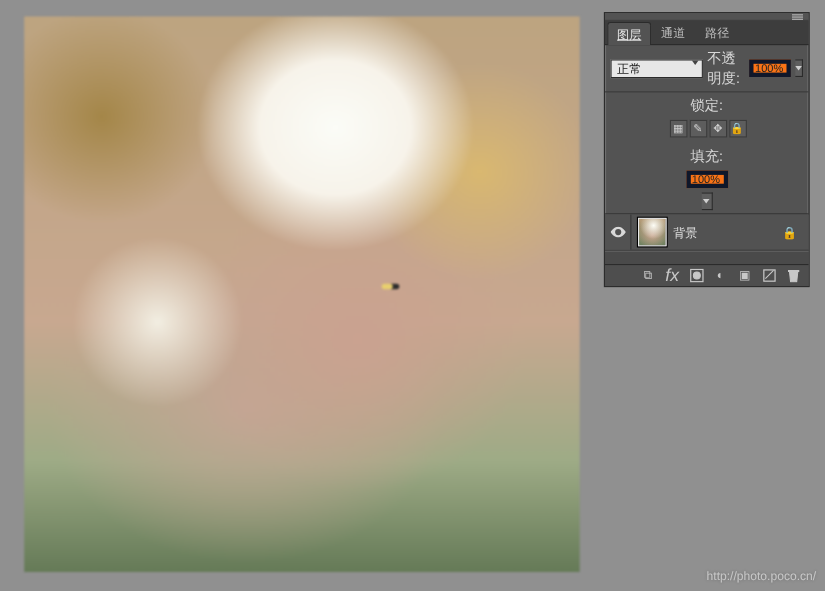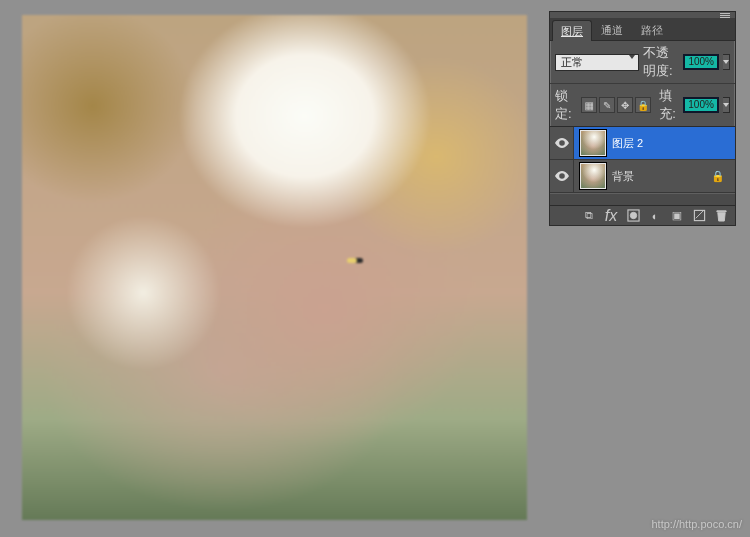--- a/index.html
+++ b/index.html
@@ -77,40 +77,40 @@
     background:#535353;
     color:#e8e8e8;
     border-color:#2b2b2b;
     border-top-left-radius:3px;
     border-top-right-radius:3px;
     position:relative; top:1px;text-decoration:underline;
   }
 
   .row { display:flex; align-items:center; padding:3px 5px; gap:4px; }
   .row.controls1{ border-bottom:1px solid #3b3b3b; }
-  .row.controls2{ border-bottom:1px solid #2b2b2b; }
+  .row.controls2{ border-bottom:1px solid #2b2b2b;flex-direction:column; }
 
   .blend-select{
     flex:0 0 84px;
     height:17px;
     background:#e7e7e7;
     border:1px solid #2b2b2b;
     display:flex; align-items:flex-start; justify-content:space-between;
     padding:0 3px 0 5px;
     font-size:11px;
     color:#222;
   }
   .blend-select .chev{
     width:0;height:0;border-left:3px solid transparent;border-right:3px solid transparent;border-top:4px solid #444;
   }
   .lbl{ color:#d8d8d8; font-size:13px; }
   .pct-input{
     width:38px;height:16px;
-    background:#14b8a6;border:2px solid #0f172a;
-    display:flex;align-items:flex-start;justify-content:flex-end;
+    background:#f97316;border:4px solid #0f172a;
+    display:flex;align-items:center;justify-content:flex-end;
     padding:0 3px;font-size:10px;color:#222;
   }
   .pct-chev{
     width:10px;height:16px;border:1px solid #2b2b2b;border-left:none;
     background:#5e5e5e;display:flex;align-items:center;justify-content:center;
   }
   .pct-chev::after{content:"";width:0;height:0;border-left:3px solid transparent;border-right:3px solid transparent;border-top:4px solid #cfcfcf;}
 
   .lockicons{ display:flex; gap:2px; margin-left:2px; }
   .lockicons .li{
@@ -218,29 +218,20 @@
     <span style="flex:1"></span>
     <span class="lbl">填充:</span>
     <div class="pct-input">
       <span>100%</span>
     </div>
     <div class="pct-chev"></div>
   </div>
 
   <div class="layerlist">
 
-    <div class="layer selected">
-      <div class="eye">
-        <svg viewBox="0 0 20 14">
-            <path d="M10 0C4 0 0 7 0 7s4 7 10 7 10-7 10-7S16 0 10 0zm0 11a4 4 0 110-8 4 4 0 010 8z"></path>
-          </svg>
-      </div>
-      <div class="thumb"></div>
-      <div class="name">图层 2</div>
-    </div>
 
     <div class="layer">
       <div class="eye">
         <svg viewBox="0 0 20 14">
             <path d="M10 0C4 0 0 7 0 7s4 7 10 7 10-7 10-7S16 0 10 0zm0 11a4 4 0 110-8 4 4 0 010 8z"></path>
           </svg>
       </div>
       <div class="thumb"></div>
       <div class="name">背景</div>
       <div class="lockbadge">🔒</div>
@@ -271,14 +262,14 @@
     <div class="bi">
       <svg viewBox="0 0 14 14">
           <path d="M3 4h8l-1 9H4zM2 3h10V2H2z"></path>
         </svg>
     </div>
   </div>
 
 </div>
 
 <div class="watermark">
-  <div class="url">http://http.poco.cn/</div>
+  <div class="url">http://photo.poco.cn/</div>
 </div>
 
 </body></html>

